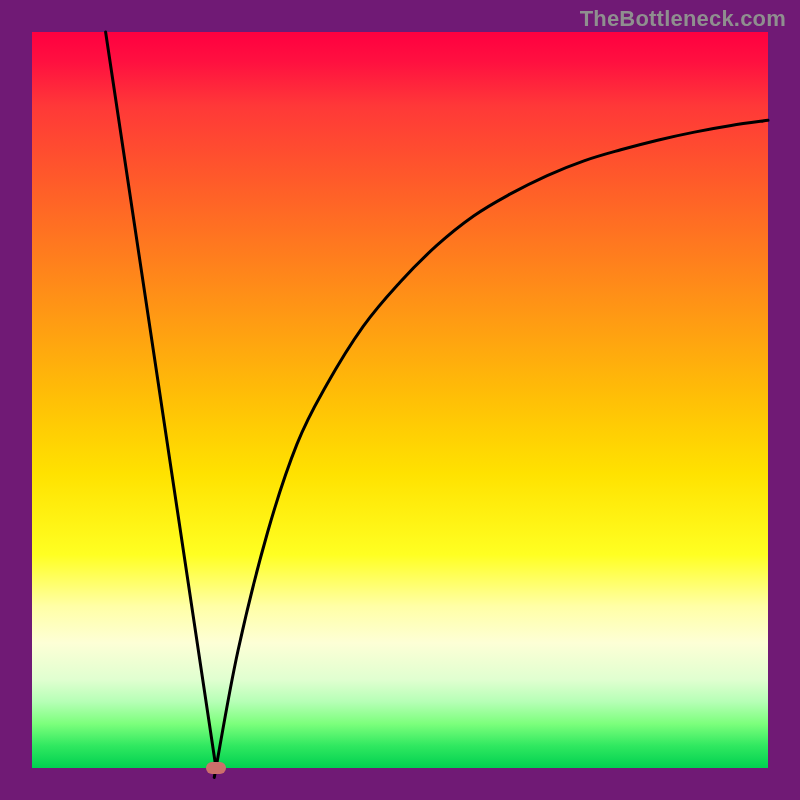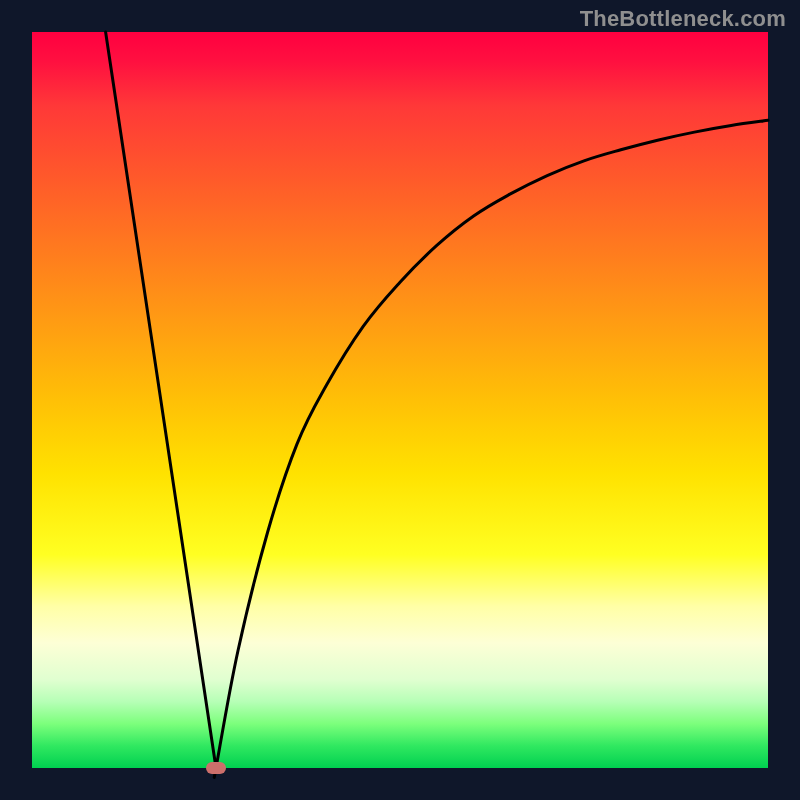--- a/index.html
+++ b/index.html
@@ -9,21 +9,21 @@
     height: 800px;
     background: #000;
     overflow: hidden;
   }
   .frame {
     position: absolute;
     top: 0;
     left: 0;
     width: 800px;
     height: 800px;
-    background: #0f172a;
+    background: #701a75;
   }
   .plot-area {
     position: absolute;
     left: 32px;
     top: 32px;
     width: 736px;
     height: 736px;
     
     background: linear-gradient(to bottom,
       #ff0040 0%,

